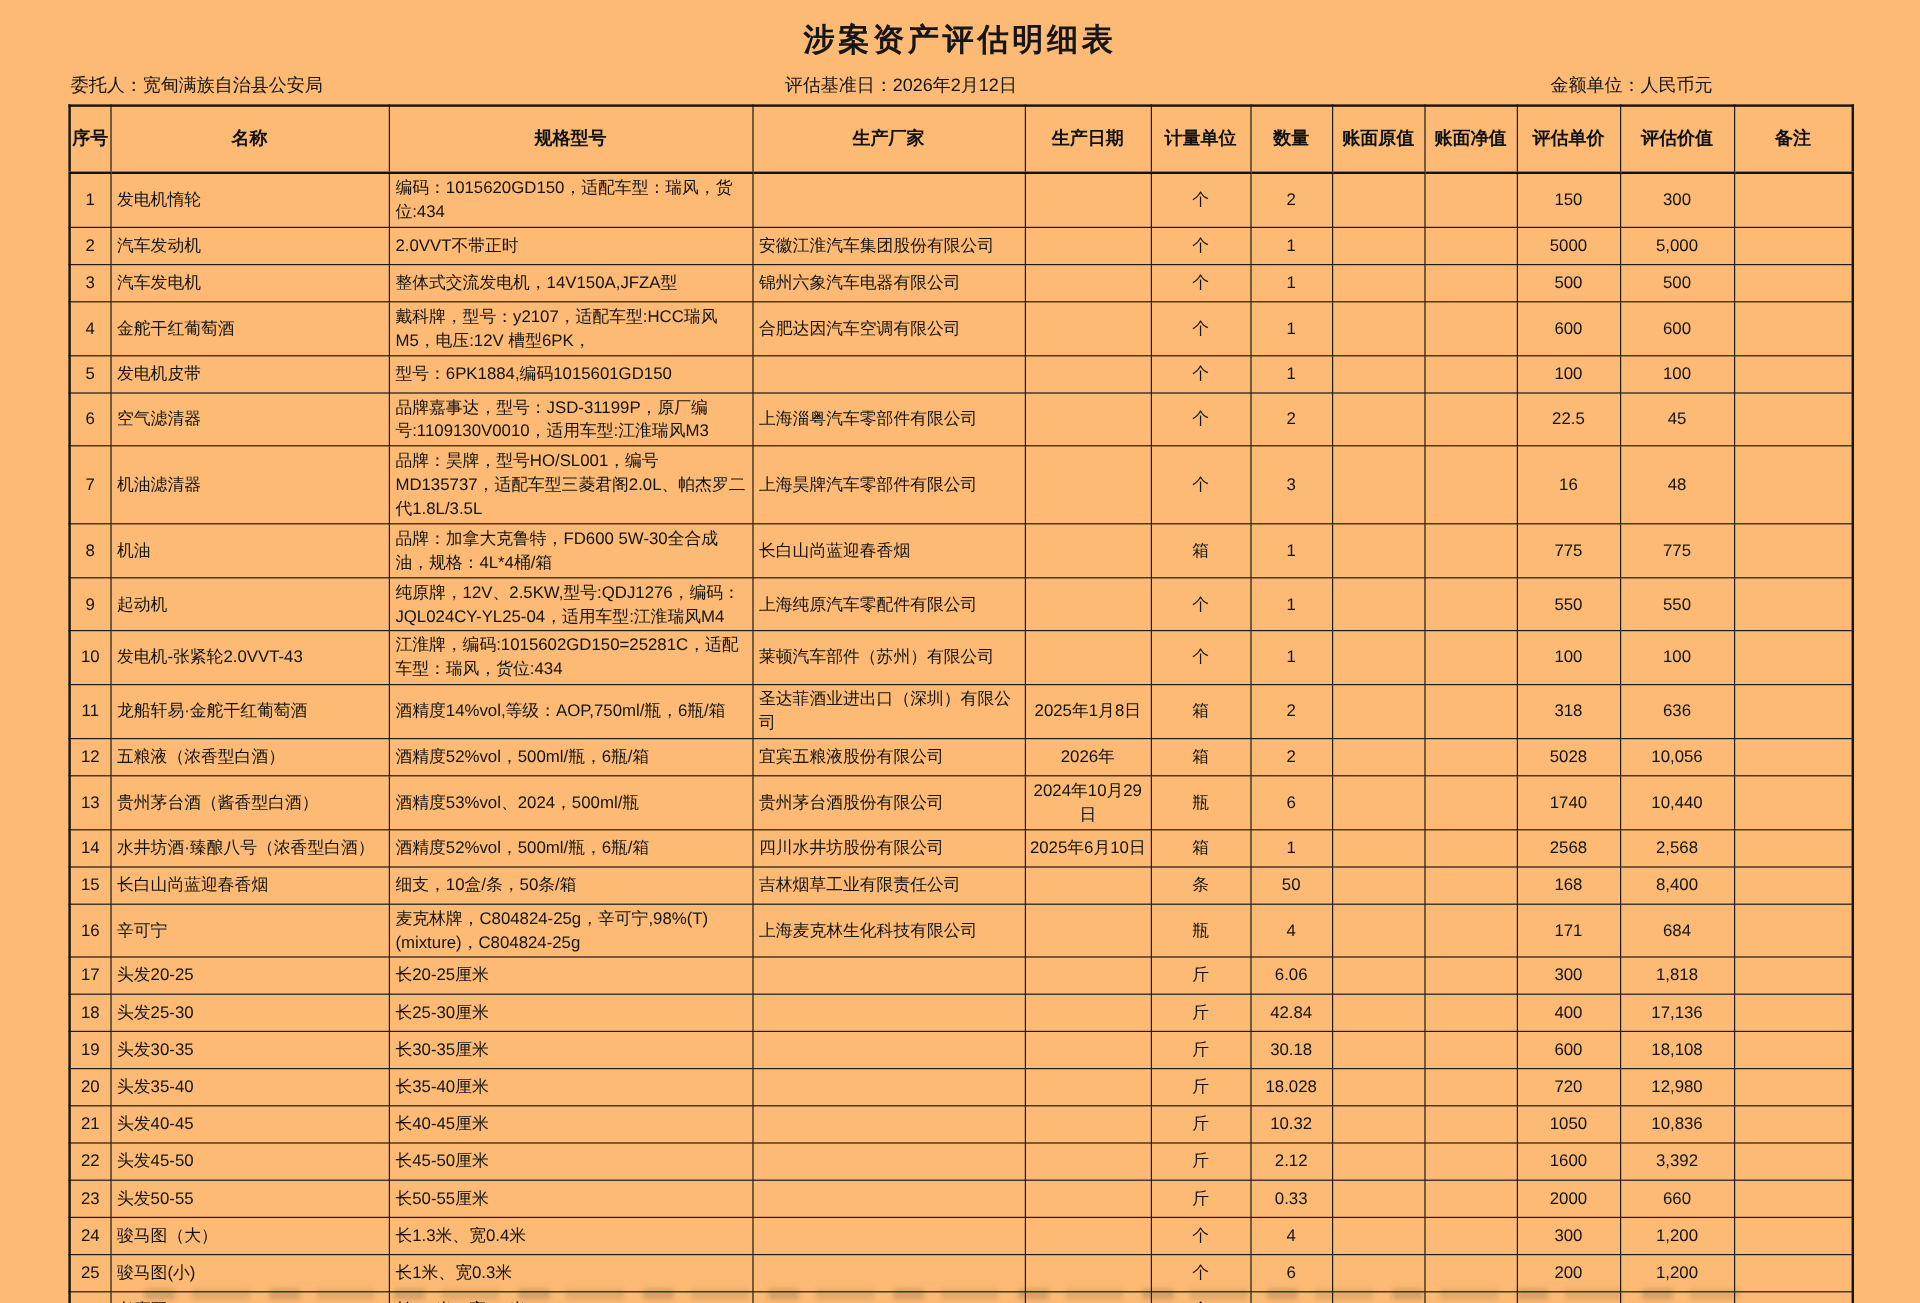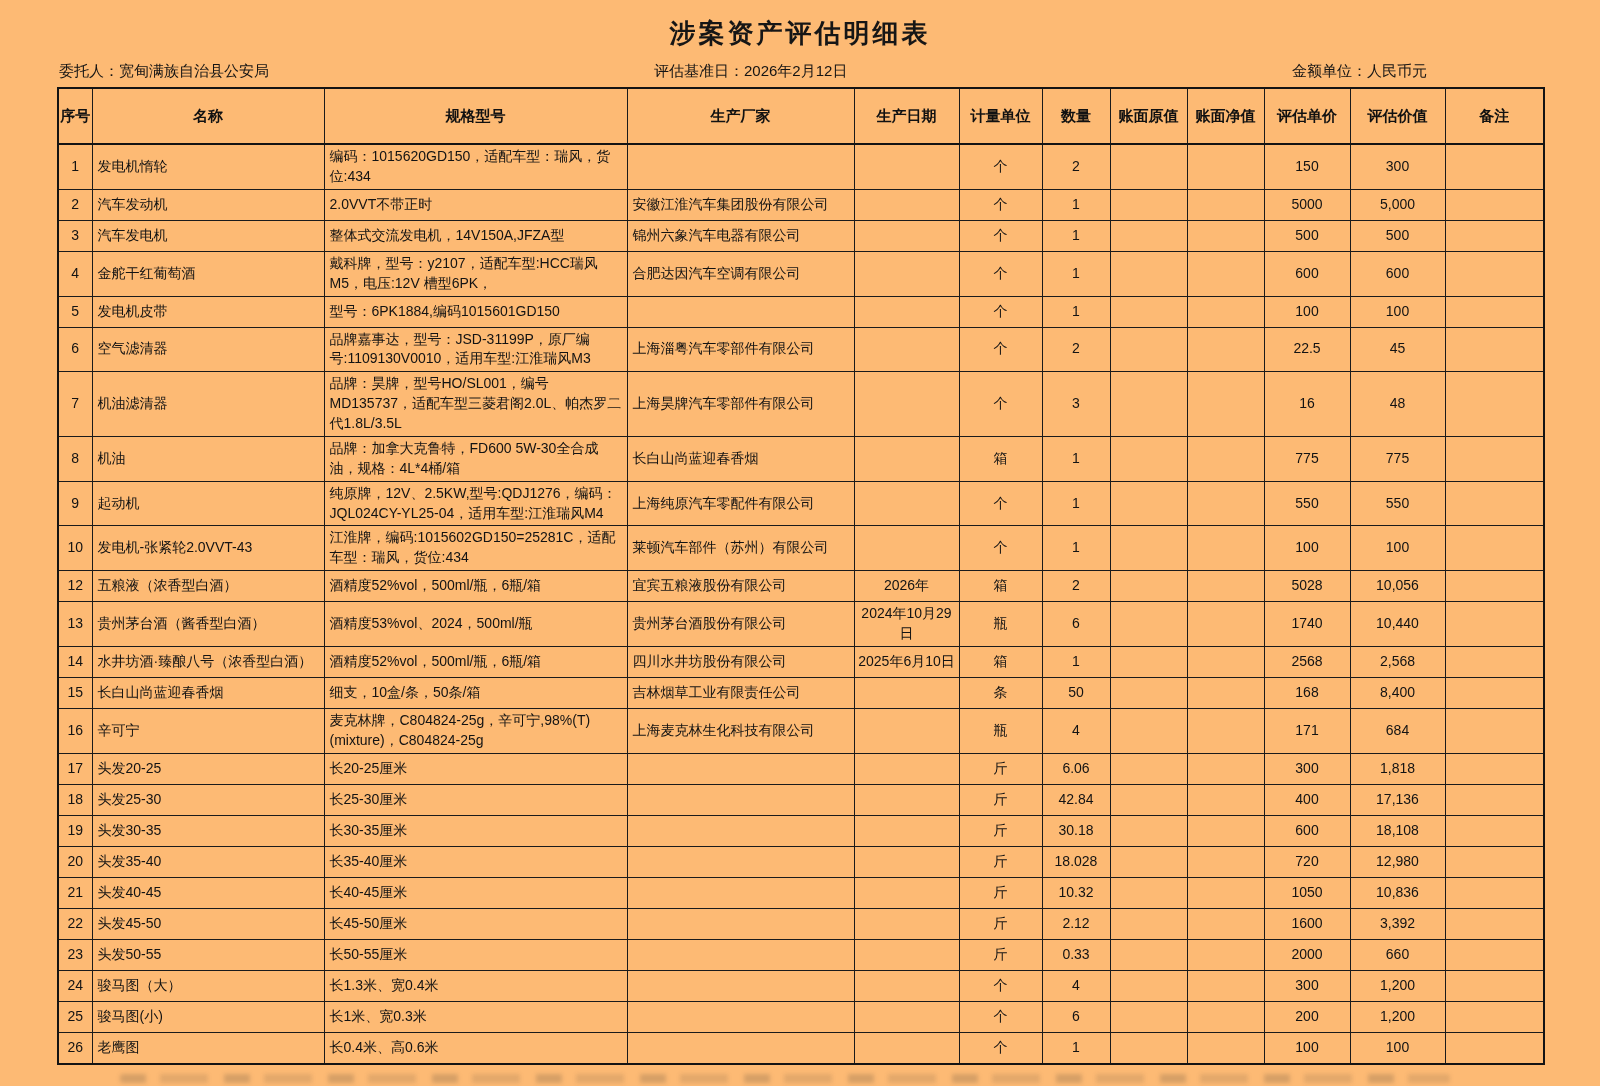--- a/index.html
+++ b/index.html
@@ -223,20 +223,34 @@
           <td class="c4"></td>
           <td class="c5">个</td>
           <td class="c6">1</td>
           <td class="c7"></td>
           <td class="c8"></td>
           <td class="c9">100</td>
           <td class="c10">100</td>
           <td class="c11"></td>
         </tr>
         <tr>
+          <td class="c0">11</td>
+          <td class="c1">龙船轩易·金舵干红葡萄酒</td>
+          <td class="c2">酒精度14%vol,等级：AOP,750ml/瓶，6瓶/箱</td>
+          <td class="c3">圣达菲酒业进出口（深圳）有限公司</td>
+          <td class="c4">2025年1月8日</td>
+          <td class="c5">箱</td>
+          <td class="c6">2</td>
+          <td class="c7"></td>
+          <td class="c8"></td>
+          <td class="c9">318</td>
+          <td class="c10">636</td>
+          <td class="c11"></td>
+        </tr>
+        <tr>
           <td class="c0">12</td>
           <td class="c1">五粮液（浓香型白酒）</td>
           <td class="c2">酒精度52%vol，500ml/瓶，6瓶/箱</td>
           <td class="c3">宜宾五粮液股份有限公司</td>
           <td class="c4">2026年</td>
           <td class="c5">箱</td>
           <td class="c6">2</td>
           <td class="c7"></td>
           <td class="c8"></td>
           <td class="c9">5028</td>

